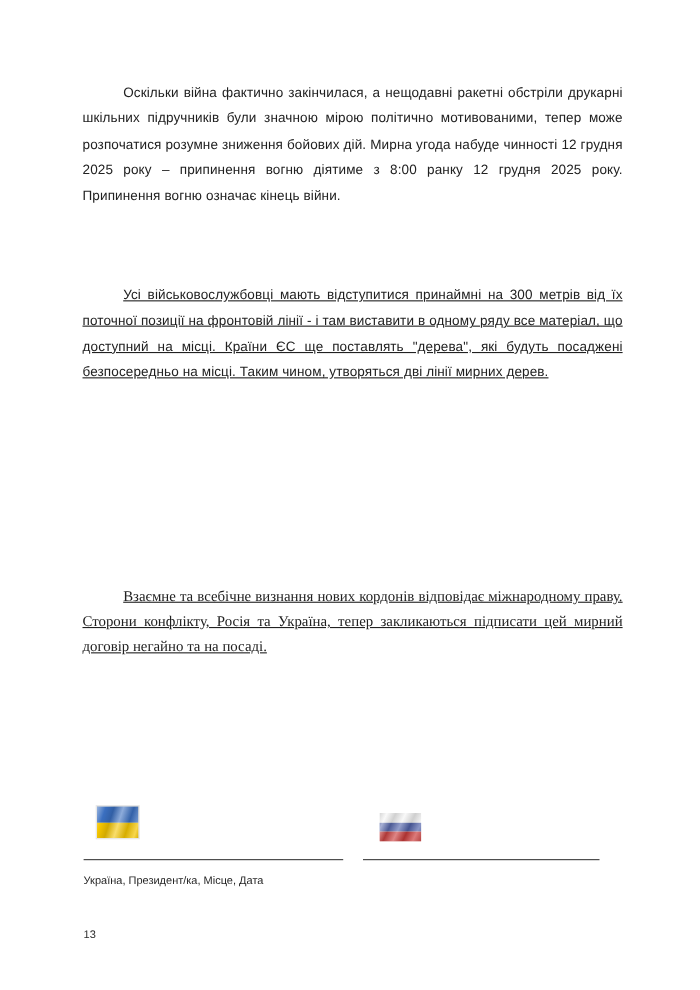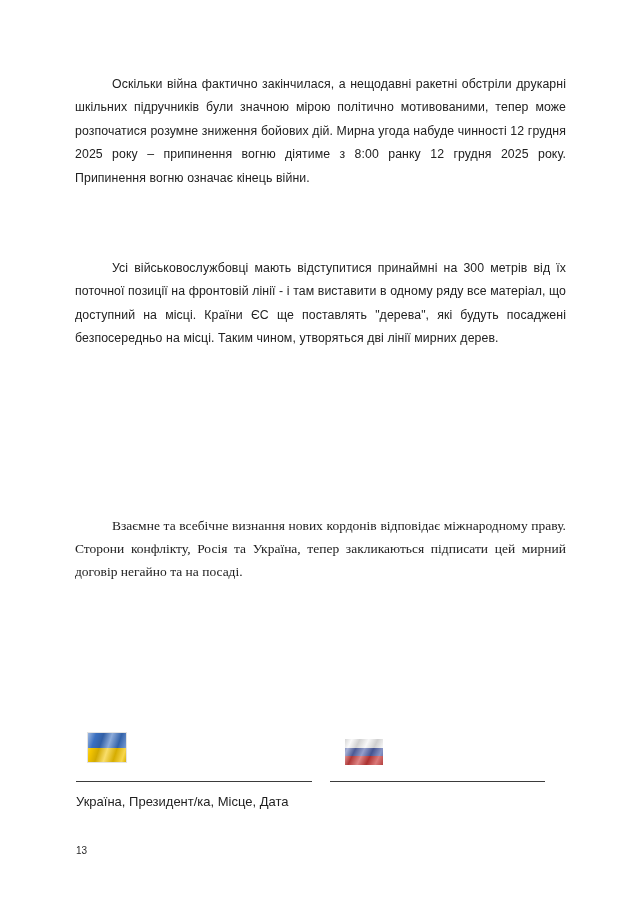--- a/index.html
+++ b/index.html
@@ -19,23 +19,23 @@
   .para.sans{
     font-family:"Liberation Sans",sans-serif;
     font-size:12.3px;line-height:23.4px;
     letter-spacing:0.1px;
   }
   .para.serif{
     font-family:"Liberation Serif",serif;
     font-size:13.5px;line-height:23px;
   }
   .p1{top:73px;}
-  .p2{top:257px;}
+  .p2{top:257px;text-decoration:underline;}
   .p3{top:414px;}
-  .p4{top:514px;}
+  .p4{top:530px;text-decoration:underline;}
 
   .flag{position:absolute;display:flex;flex-direction:column;overflow:hidden;}
   .flag .stripe{flex:1;}
   .flag-ua{
     left:88px;top:733px;width:38px;height:29px;
     outline:1px solid #e3e3e3;
     box-shadow:inset 0 0 5px rgba(90,70,0,.35);
   }
   .flag-ru{
     left:345px;top:739px;width:38px;height:26px;
@@ -62,21 +62,21 @@
       rgba(255,255,255,.40) 84%,
       rgba(140,140,140,.30) 100%);
   }
 
   .sig-line{position:absolute;top:781px;height:0;border-top:1.3px solid #3b3b3b;}
   .sig-line.left{left:76px;width:236px;}
   .sig-line.right{left:330px;width:215px;}
 
   .sig-label{
     position:absolute;top:793px;margin:0;
-    font-size:13px;line-height:18px;color:#1f1f1f;
+    font-size:10px;line-height:18px;color:#1f1f1f;
     white-space:nowrap;
   }
   .sig-label.left{left:76px;}
   .sig-label.right{left:342px;}
 
   .page-number{
     position:absolute;left:76px;top:845px;margin:0;
     font-size:10px;color:#2a2a2a;
   }
 </style>

